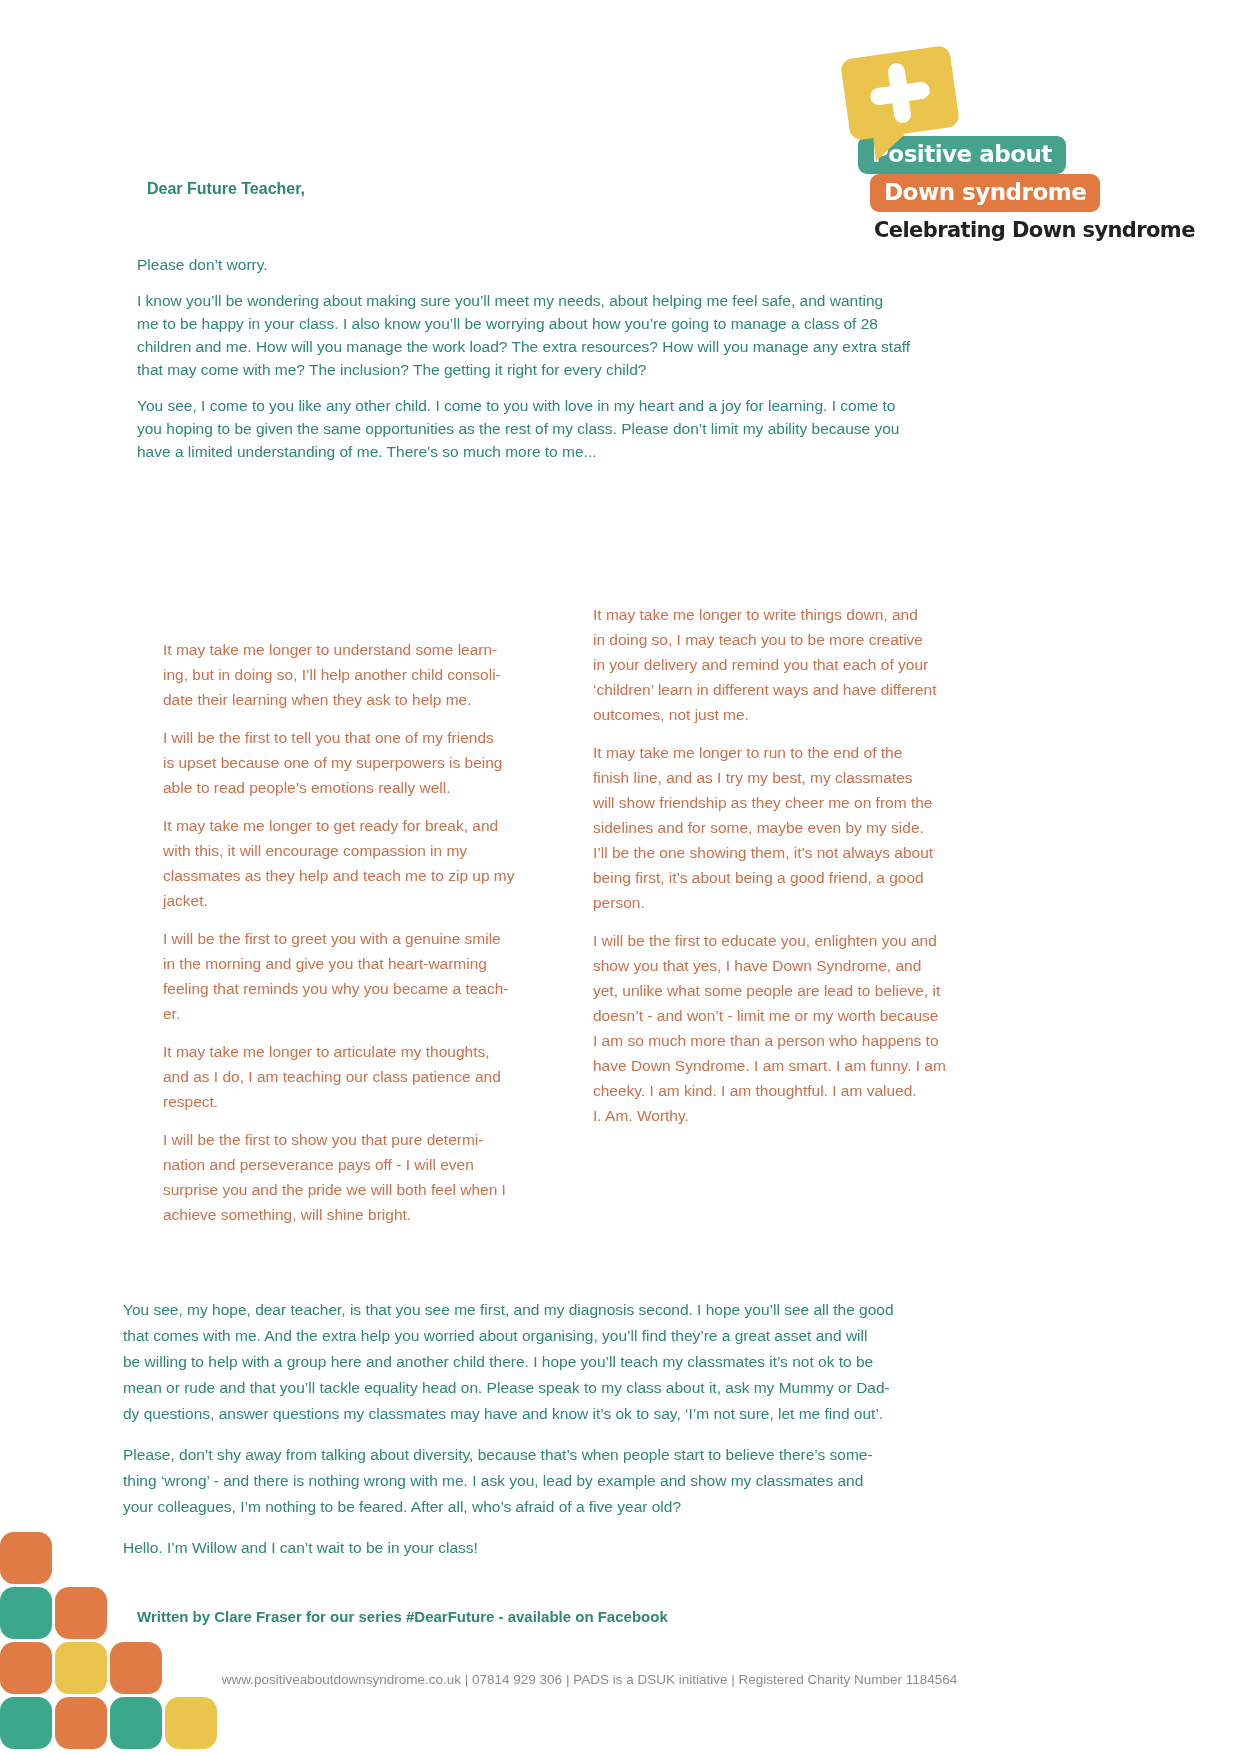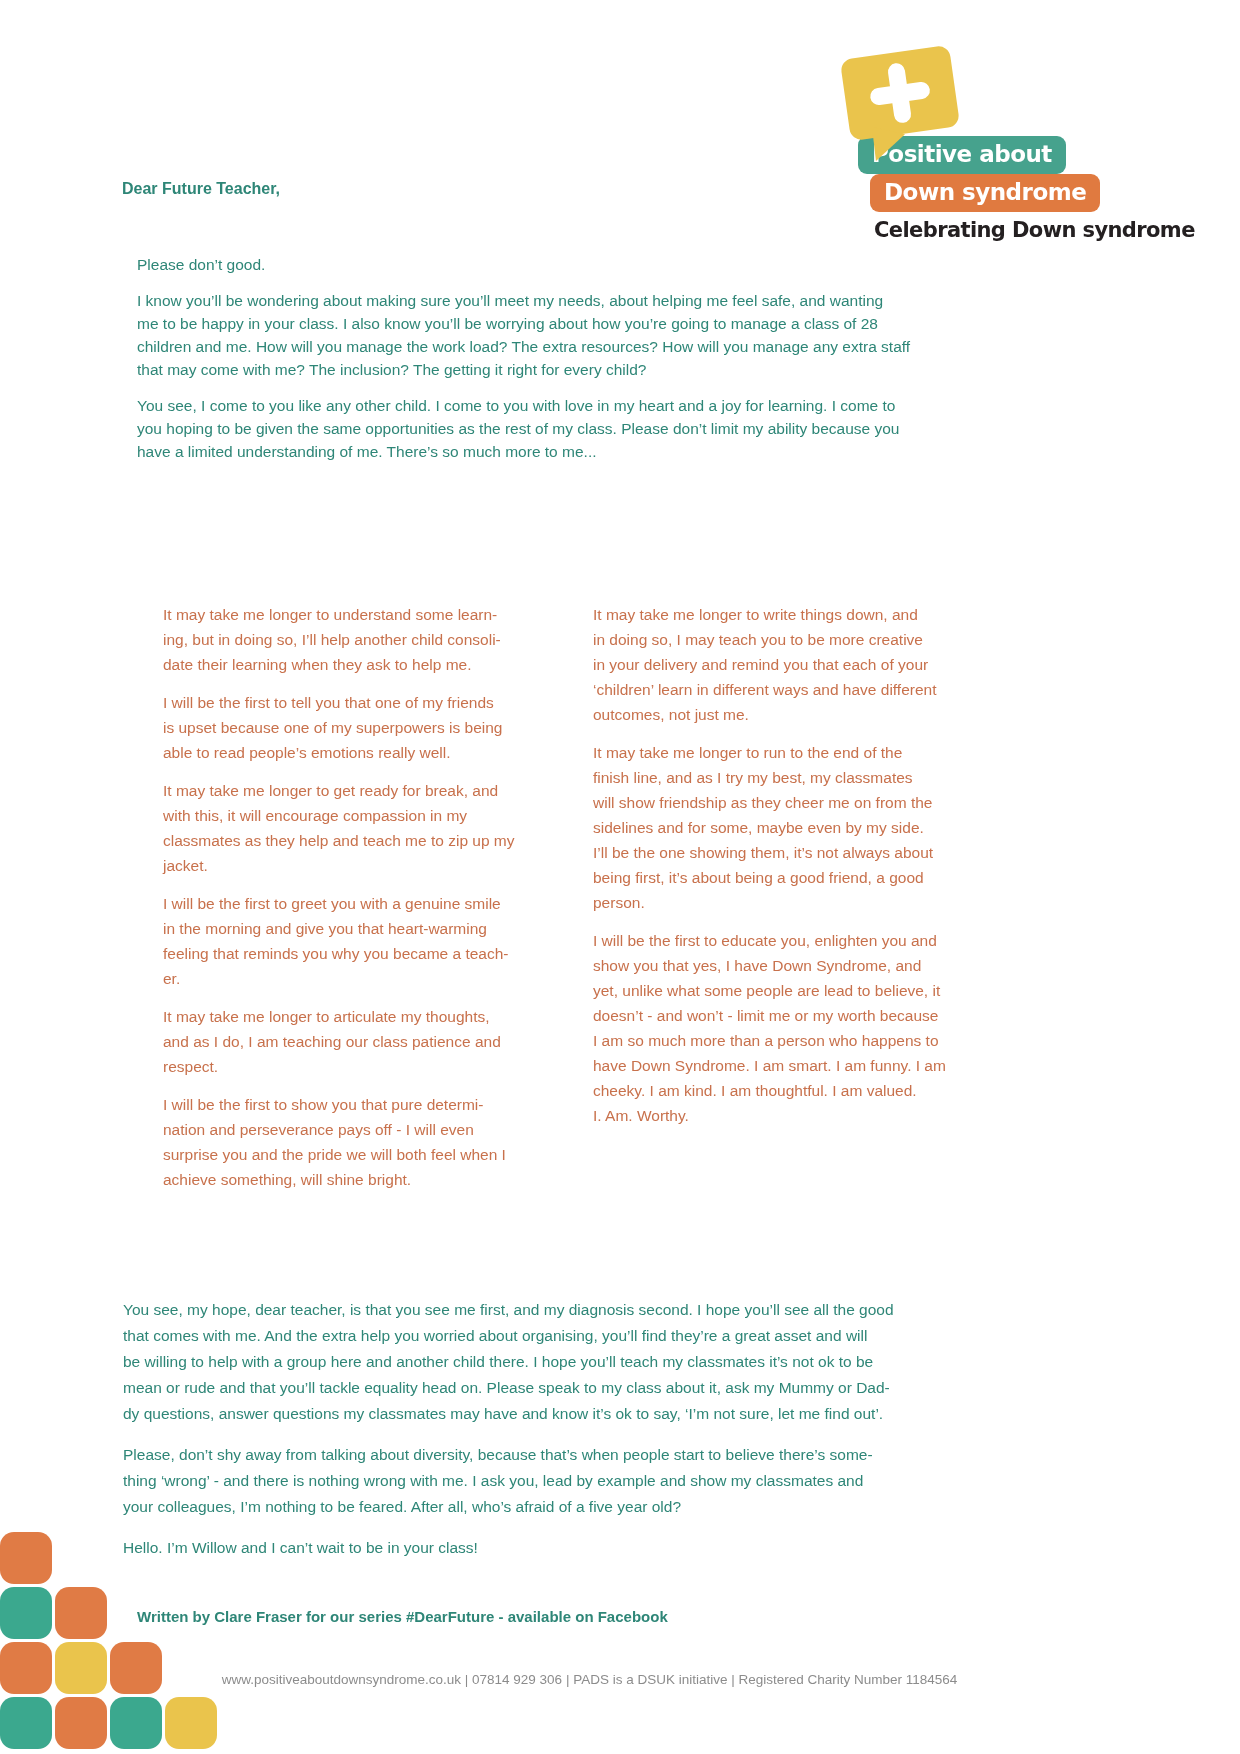--- a/index.html
+++ b/index.html
@@ -27,30 +27,30 @@
   .band-teal   { left:858px; top:136px; background:var(--logo-teal); z-index:3; }
   .band-orange { left:870px; top:174px; background:var(--logo-orange); z-index:2; }
   .logo-tagline {
     position:absolute; left:874px; top:218px; color:var(--dark);
     font-family:"DejaVu Sans", sans-serif; font-weight:700; font-size:21px;
     letter-spacing:-0.6px; white-space:nowrap; z-index:2;
   }
 
   
   .salutation {
-    position:absolute; left:122px; top:180px;
+    position:absolute; left:147px; top:180px;
     color:var(--text-teal); font-size:16px; font-weight:700;
   }
   .intro { position:absolute; left:137px; top:253px; width:915px; }
   .intro p, .closing p {
     margin:0 0 13px 0; color:var(--text-teal);
     font-size:15.5px; line-height:23px; white-space:pre-line;
   }
   .cols { position:absolute; left:163px; top:602px; display:flex; }
-  .col-left  { width:430px; }
+  .col-left  { width:430px;margin-top:35px; }
   .col-right { width:420px; }
   .cols p {
     margin:0 0 13px 0; color:var(--text-orange);
     font-size:15.5px; line-height:25px; white-space:pre-line;
   }
   .closing { position:absolute; left:123px; top:1297px; width:915px; }
   .closing p { line-height:26px; margin-bottom:15px; }
   .byline {
     position:absolute; left:137px; top:1602px;
     color:var(--text-teal); font-size:15px; font-weight:700;margin-top:6px;
@@ -76,21 +76,21 @@
     </div>
     <div class="logo-tail"></div>
     <div class="logo-band band-teal">Positive about</div>
     <div class="logo-band band-orange">Down syndrome</div>
     <div class="logo-tagline">Celebrating Down syndrome</div>
   </div>
 
   <div class="salutation">Dear Future Teacher,</div>
 
   <div class="intro">
-    <p>Please don’t good.</p>
+    <p>Please don’t worry.</p>
     <p>I know you’ll be wondering about making sure you’ll meet my needs, about helping me feel safe, and wanting
 me to be happy in your class. I also know you’ll be worrying about how you’re going to manage a class of 28
 children and me. How will you manage the work load? The extra resources? How will you manage any extra staff
 that may come with me? The inclusion? The getting it right for every child?</p>
     <p>You see, I come to you like any other child. I come to you with love in my heart and a joy for learning. I come to
 you hoping to be given the same opportunities as the rest of my class. Please don’t limit my ability because you
 have a limited understanding of me. There’s so much more to me...</p>
   </div>
 
   <div class="cols">

